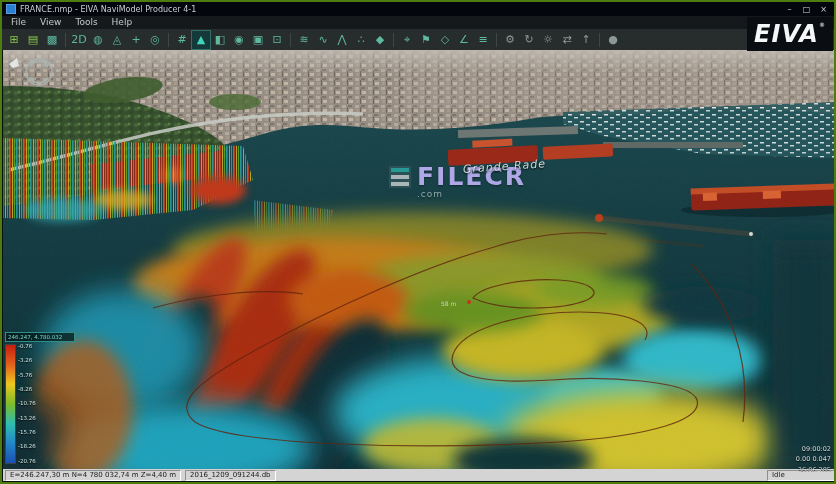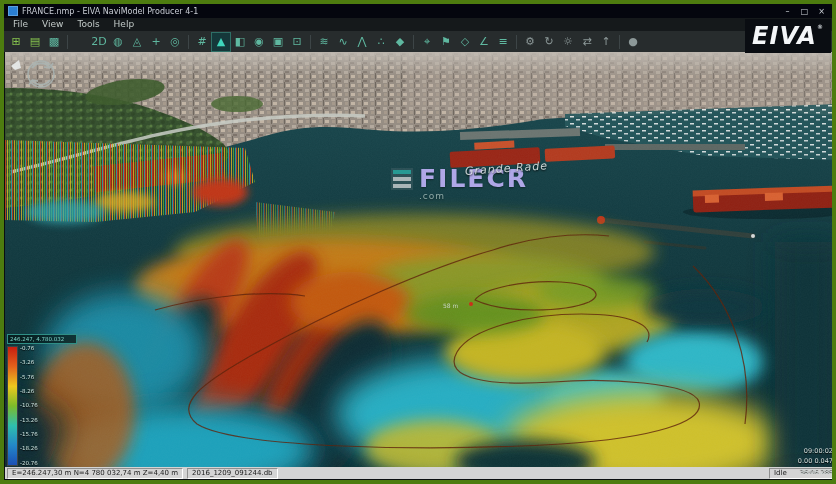--- a/index.html
+++ b/index.html
@@ -1,16 +1,16 @@
 <!DOCTYPE html>
 <html><head>
 <meta charset="utf-8">
 <style>
   html,body{margin:0;padding:0;background:#000;}
-  .window{position:relative;width:836px;height:484px;box-sizing:border-box;border:4px solid #4d7c0f;
+  .window{position:relative;width:836px;height:484px;box-sizing:border-box;border:2px solid #4d7c0f;
     background:#0b0e10;font-family:"DejaVu Sans",sans-serif;overflow:hidden;}
   
   .titlebar{height:14px;background:#04060e;display:flex;align-items:center;padding:0 4px;gap:4px;}
   .title-icon{width:8px;height:8px;background:#2a7fd4;border:1px solid #5aa0e0;flex:none;}
   .title-text{font-size:8px;color:#c8ccd4;flex:1;white-space:nowrap;overflow:hidden;}
   .win-btn{font-size:8px;color:#cfd4da;width:13px;height:11px;line-height:11px;text-align:center;flex:none;}
   
   .menubar{height:13px;background:#15191b;display:flex;align-items:center;padding-left:2px;}
   .menu-item{font-size:9px;color:#c2cac8;padding:0 7px;line-height:13px;}
   
@@ -78,21 +78,21 @@
       <span class="menu-item">Tools</span>
       <span class="menu-item">Help</span>
     </div>
 
   <div class="toolbar">
 
   <span class="tb-icon" style="color: rgb(134, 194, 78);">⊞</span>
       <span class="tb-icon" style="color: rgb(134, 194, 78);">▤</span>
       <span class="tb-icon" style="color: rgb(95, 184, 160);">▩</span>
       <span class="tb-sep"></span>
-      <span class="tb-icon" style="color: rgb(95, 184, 160); margin-left: 18px;">2D</span>
+      <span class="tb-icon" style="color: rgb(95, 184, 160);">2D</span>
       <span class="tb-icon" style="color: rgb(95, 184, 160);">◍</span>
       <span class="tb-icon" style="color: rgb(95, 184, 160);">◬</span>
       <span class="tb-icon" style="color: rgb(95, 184, 160);">+</span>
       <span class="tb-icon" style="color: rgb(95, 184, 160);">◎</span>
       <span class="tb-sep"></span>
       <span class="tb-icon" style="color: rgb(95, 184, 160);">#</span>
       <span class="tb-icon selected" style="color: rgb(63, 214, 188);">▲</span>
       <span class="tb-icon" style="color: rgb(95, 184, 160);">◧</span>
       <span class="tb-icon" style="color: rgb(95, 184, 160);">◉</span>
       <span class="tb-icon" style="color: rgb(95, 184, 160);">▣</span>

